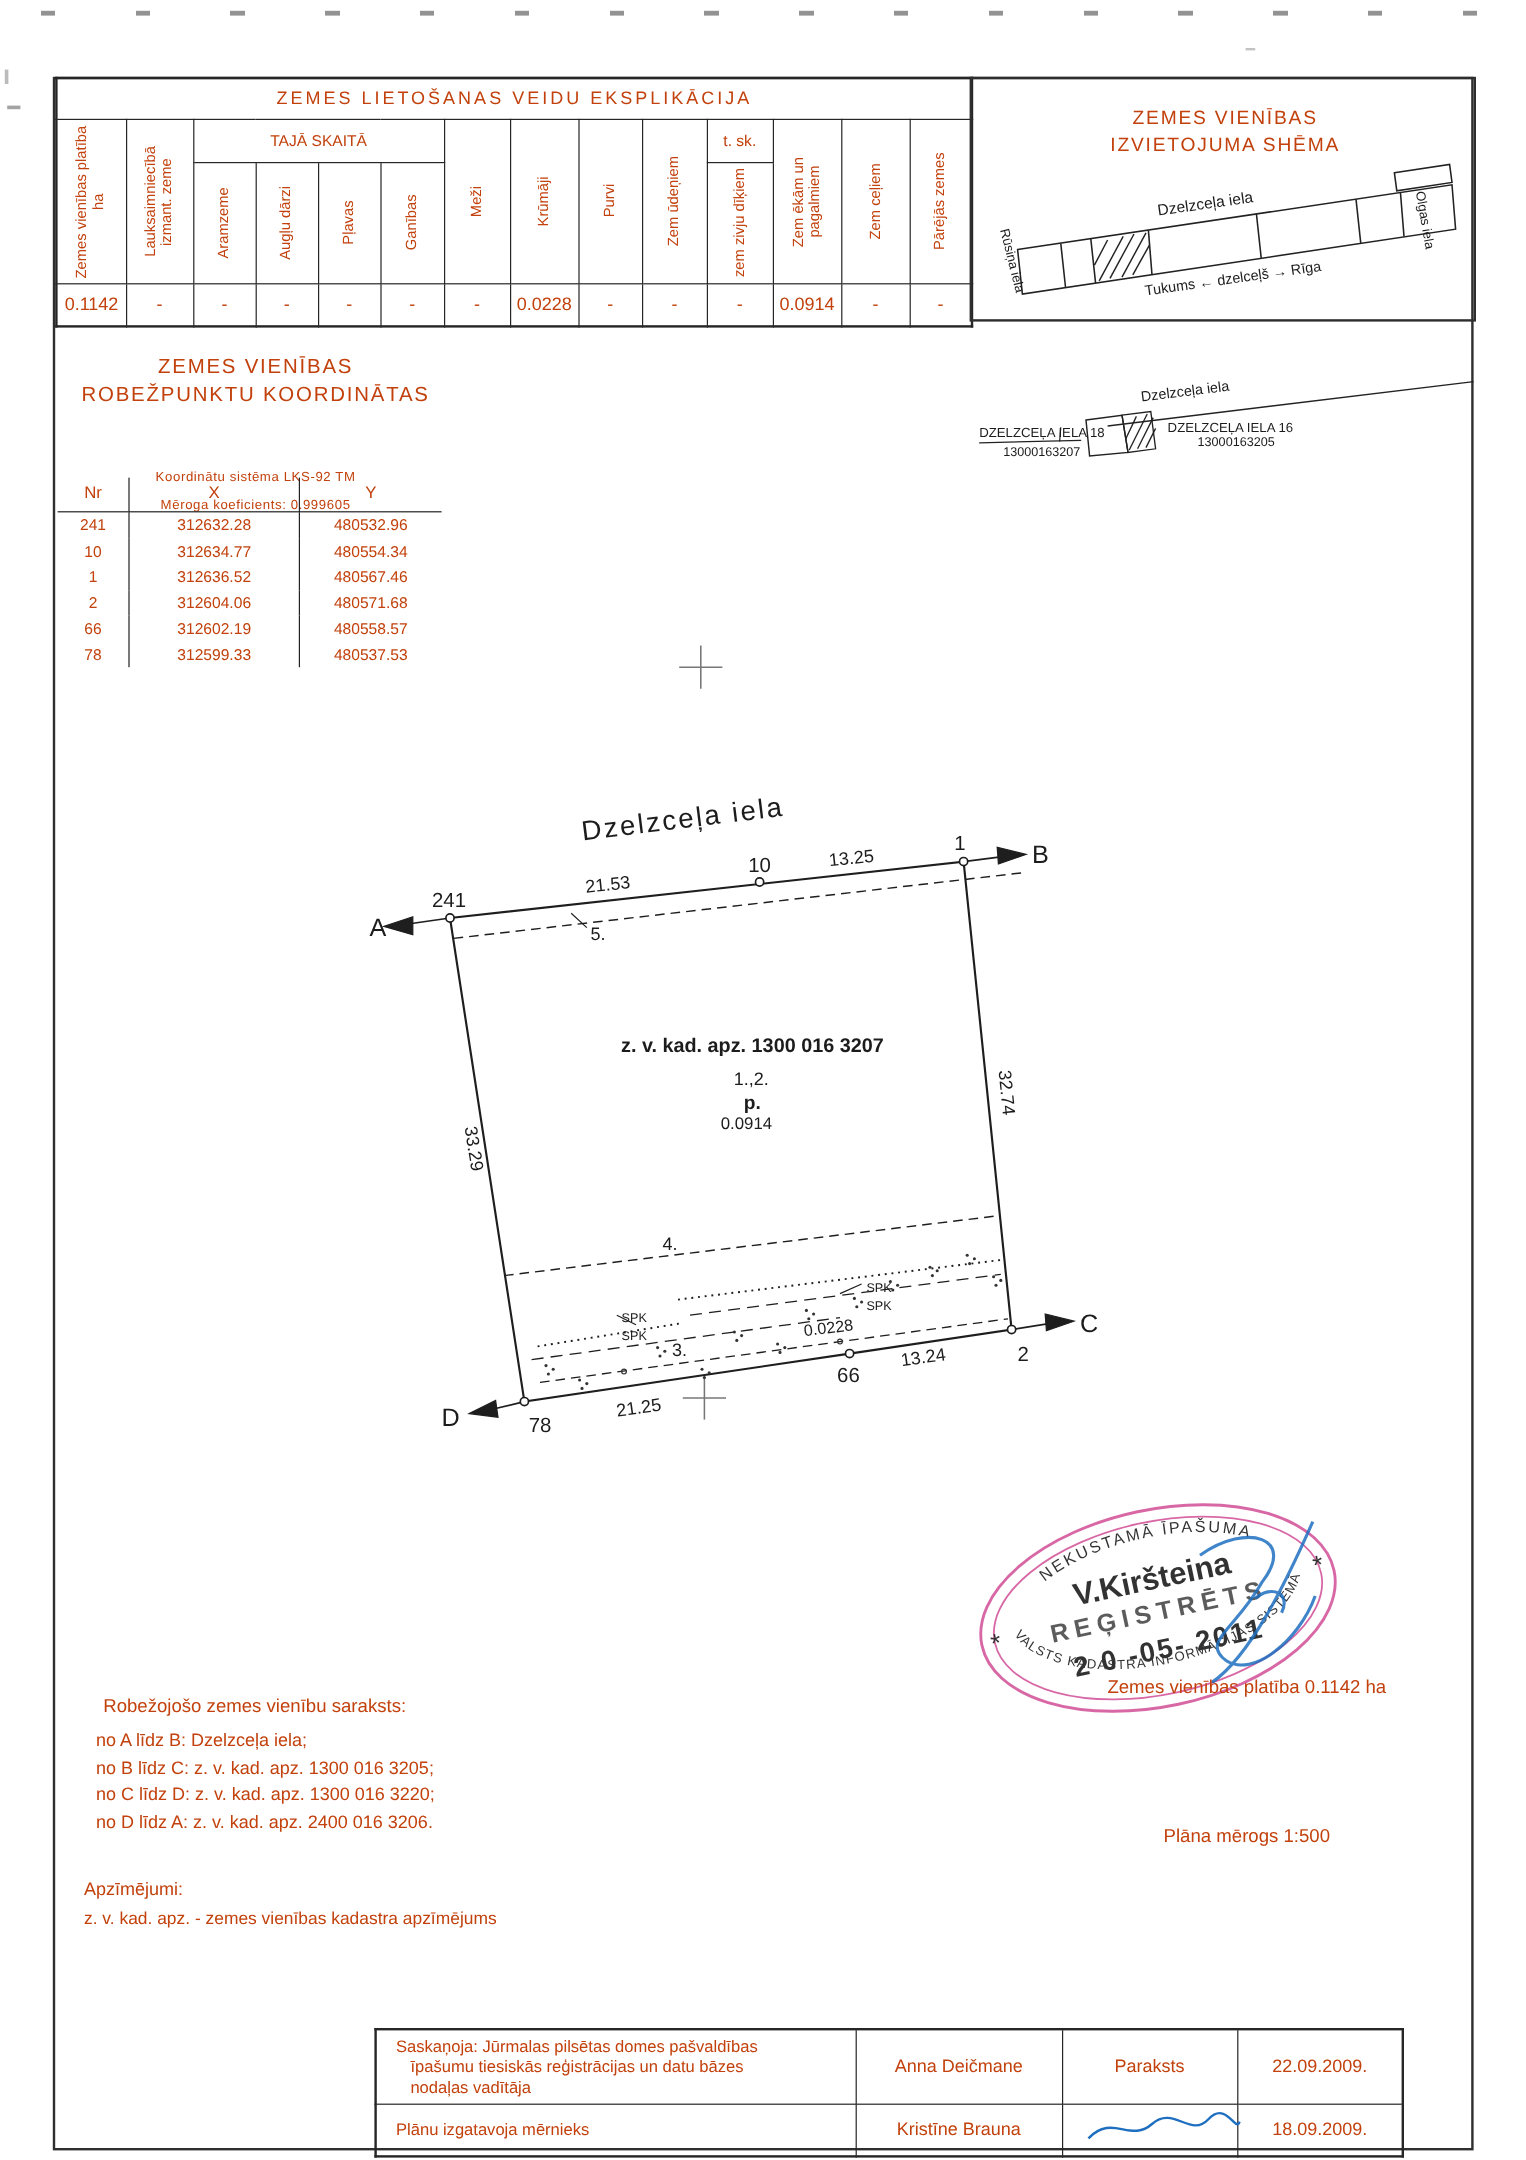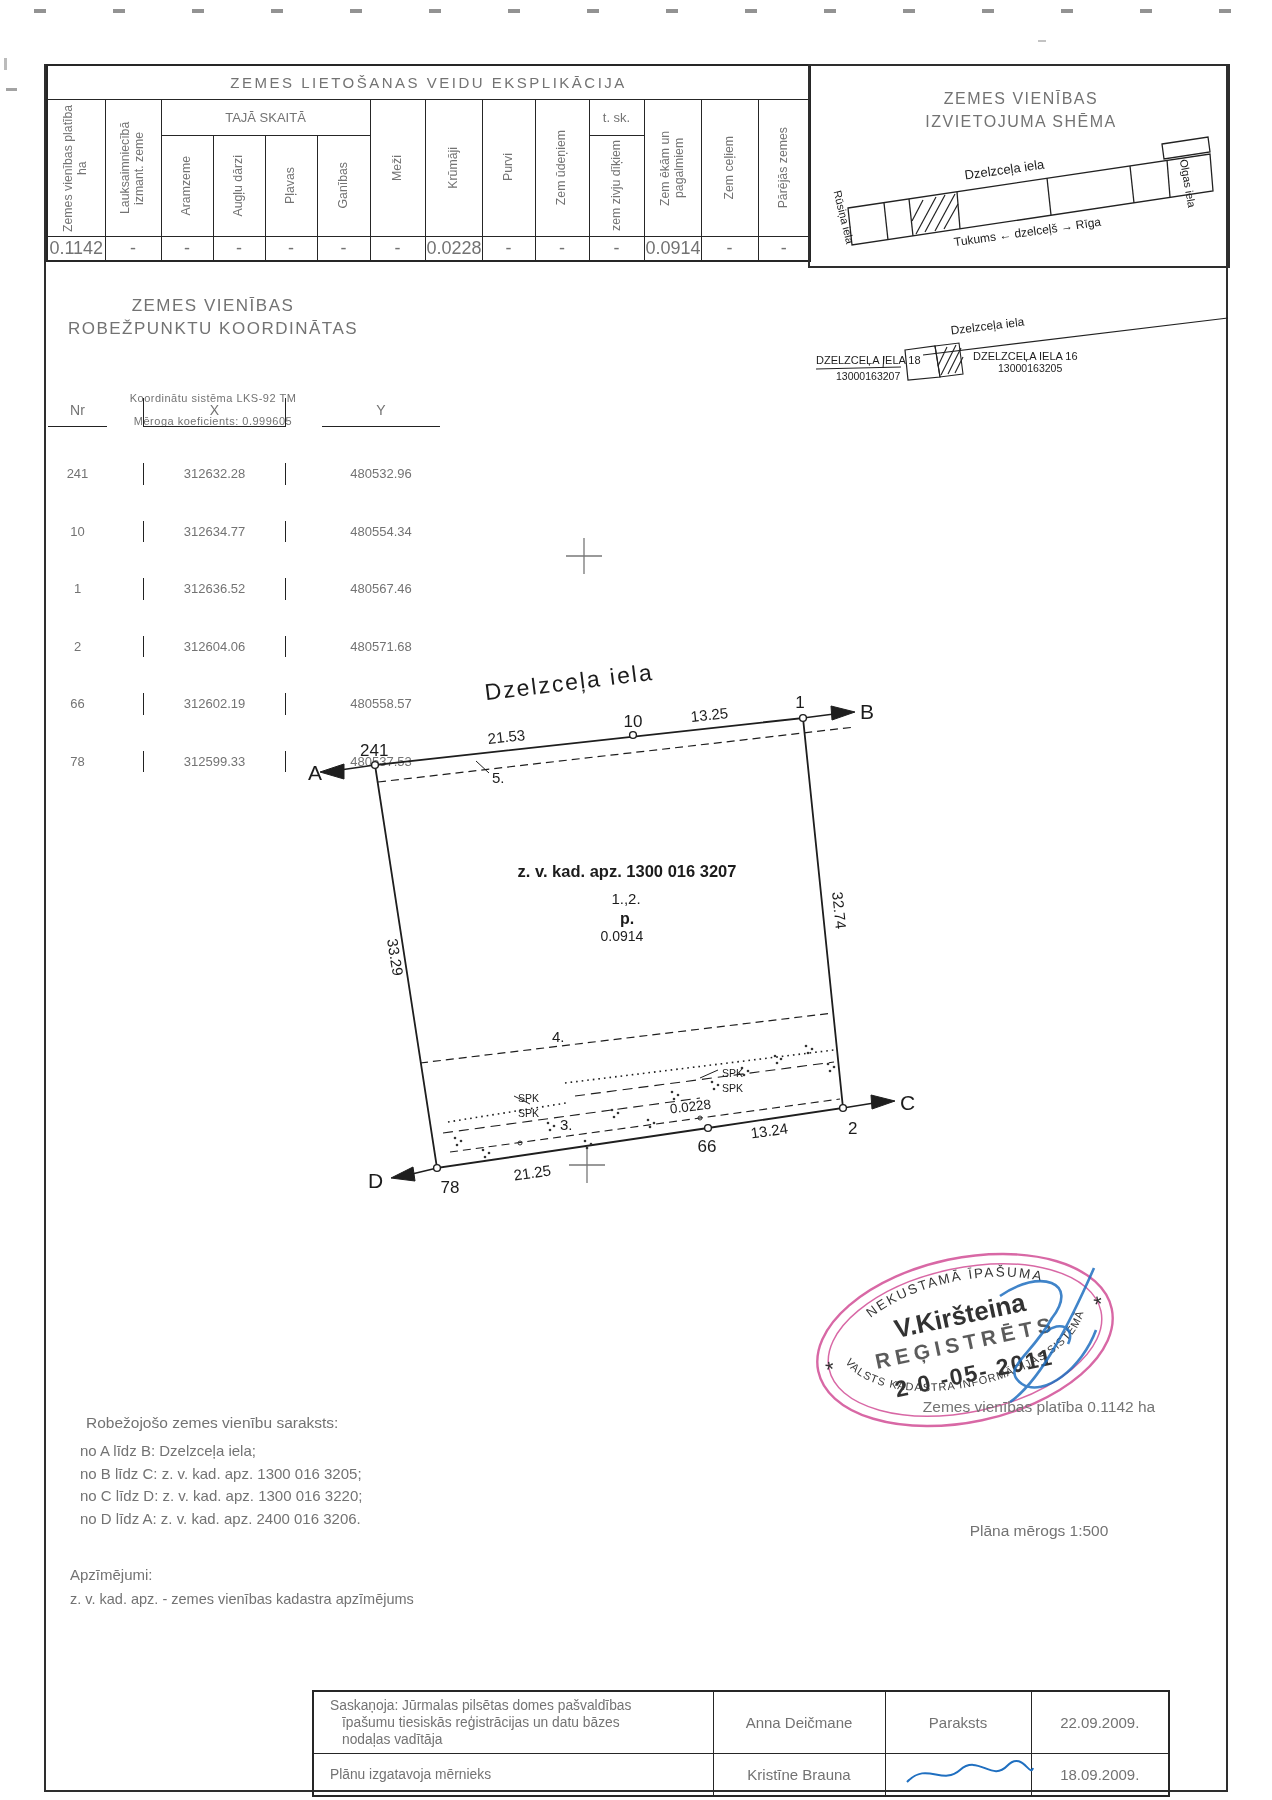--- a/index.html
+++ b/index.html
@@ -1,17 +1,17 @@
 <!DOCTYPE html>
 <html><head>
 <meta charset="utf-8">
 <style>
   html,body{margin:0;padding:0;background:#e9e9e7;}
   .page{position:relative;width:1272px;height:1800px;background:#ffffff;
-        font-family:"Liberation Sans",sans-serif;color:#737373;overflow:hidden;}
+        font-family:"Liberation Sans",sans-serif;color:#c2410c;overflow:hidden;}
   .abs{position:absolute;}
   .frame{position:absolute;left:44px;top:64px;width:1184px;height:1728px;
          border:2px solid #2e2e2e;box-sizing:border-box;}
   
   .scan-dashes{position:absolute;left:34px;top:9px;width:1208px;height:4px;opacity:.55;
     background:repeating-linear-gradient(90deg,#3a3a3a 0 12px,transparent 12px 79px);}
   .mark1{position:absolute;left:6px;top:88px;width:11px;height:3px;background:#666;opacity:.6;}
   .mark2{position:absolute;left:4px;top:58px;width:3px;height:12px;background:#777;opacity:.5;}
   .mark3{position:absolute;left:1038px;top:40px;width:8px;height:2px;background:#888;opacity:.5;}
 
@@ -21,33 +21,33 @@
   table.expl td,table.expl th{border:1.5px solid #262626;padding:1px;font-weight:normal;
              text-align:center;vertical-align:middle;box-sizing:border-box;}
   table.expl .t td{height:34px;font-size:15px;letter-spacing:2.5px;}
   table.expl .gh{height:36px;font-size:13px;}
   .vw{display:flex;align-items:center;justify-content:center;}
   .vw134{height:134px;}
   .vw96{height:96px;}
   .vt{writing-mode:vertical-rl;transform:rotate(180deg);font-size:12.3px;line-height:1.12;
       text-align:center;max-height:130px;}
   .vt96{max-height:92px;}
-  table.expl .v td{height:25px;font-size:18px;}
+  table.expl .v td{height:36px;font-size:15px;}
 
   
   .scheme-box{position:absolute;left:808px;top:64px;width:422px;height:204px;
               border:2px solid #2e2e2e;box-sizing:border-box;}
   .sch-title{position:absolute;width:422px;text-align:center;font-size:16px;letter-spacing:1.5px;}
 
   
   .ctitle{position:absolute;left:48px;width:330px;text-align:center;}
   .ct17{font-size:17px;letter-spacing:1.5px;}
   .ct15{font-size:11px;letter-spacing:.5px;margin-top:48px;}
   .coords-grid{position:absolute;left:48px;top:398px;display:grid;
-               grid-template-columns:59px 143px 118px;font-size:13px;gap:36px;}
+               grid-template-columns:59px 143px 118px;font-size:13px;}
   .coords-grid .ch{font-size:14px;height:28px;line-height:24px;border-bottom:1.6px solid #222;}
   .coords-grid div{text-align:center;line-height:21.5px;height:21.5px;}
   .coords-grid .mid{border-left:1.4px solid #222;border-right:1.4px solid #222;}
 
   
   .blist-title{position:absolute;left:86px;top:1414px;font-size:15.5px;}
   .blist{position:absolute;left:80px;top:1440px;font-size:15px;line-height:22.6px;}
   .sum1{position:absolute;left:908px;top:1398px;width:262px;text-align:center;font-size:15.5px;}
   .sum2{position:absolute;left:908px;top:1522px;width:262px;text-align:center;font-size:15.5px;}
   .leg1{position:absolute;left:70px;top:1566px;font-size:15px;}

